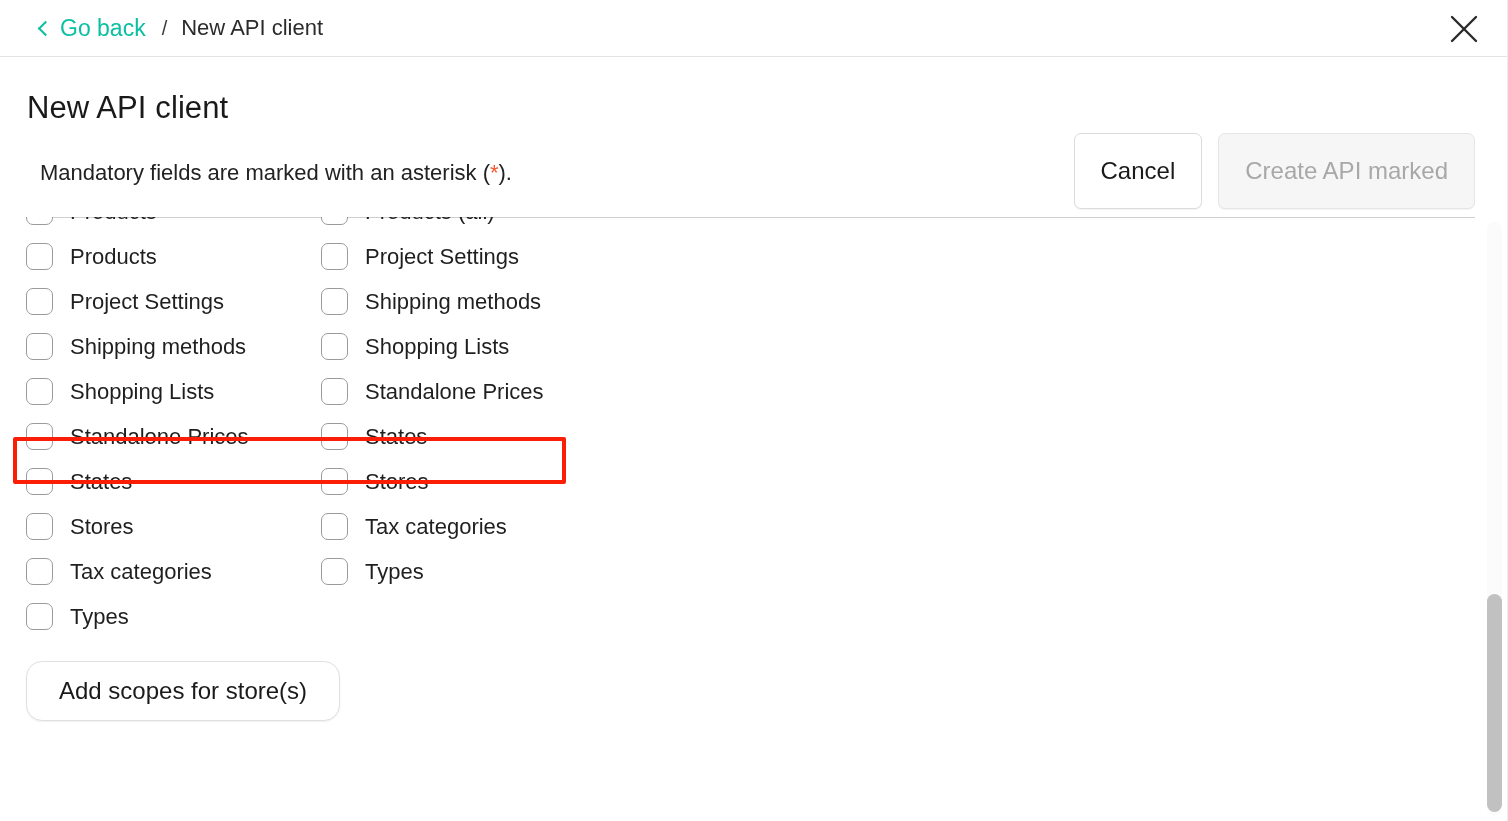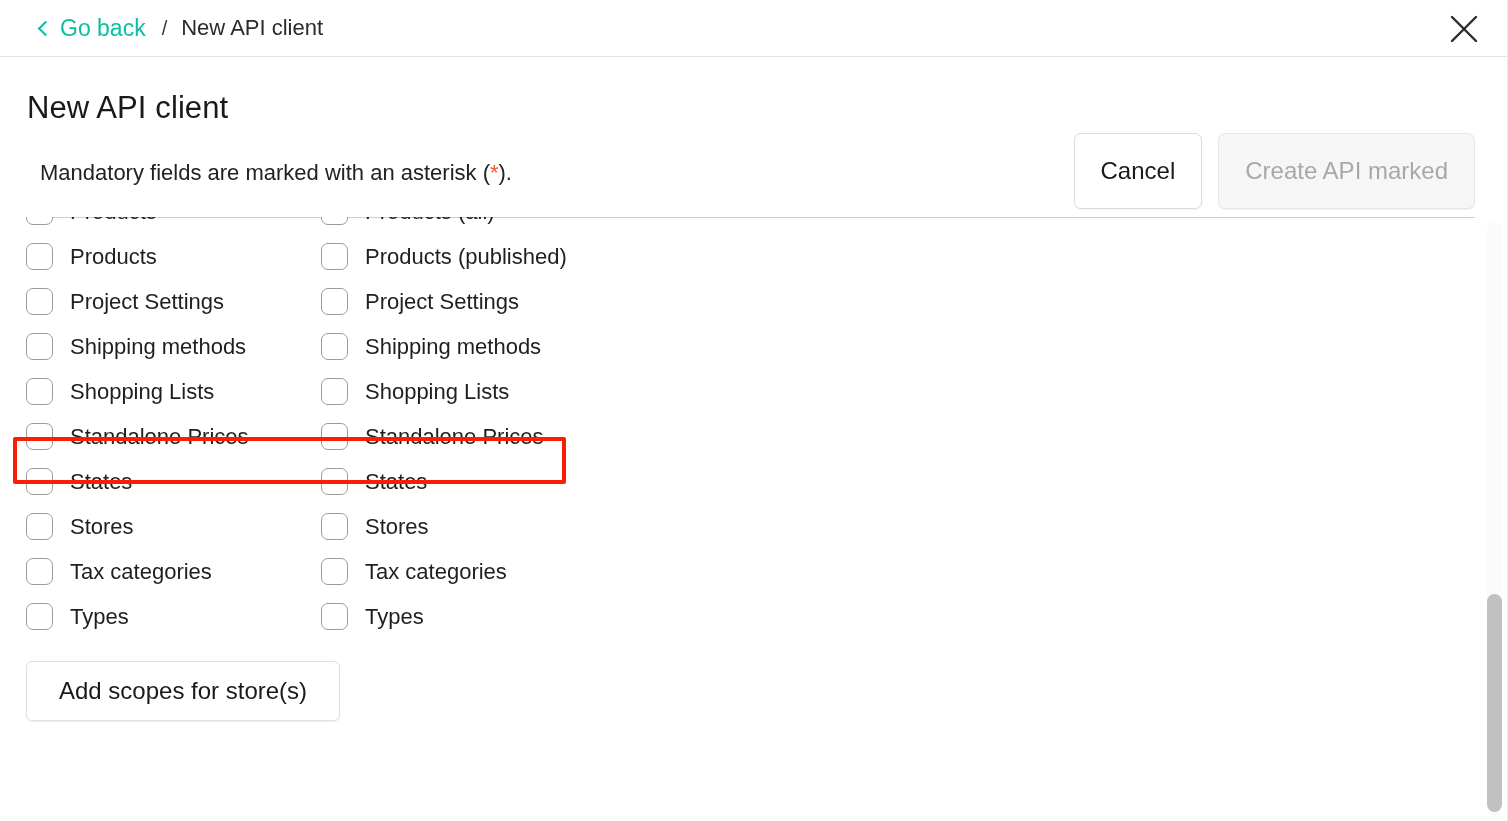--- a/index.html
+++ b/index.html
@@ -185,21 +185,21 @@
     white-space: nowrap;
   }
 
   .add-scopes-wrap {
     padding-left: 26px;
     padding-top: 22px;
   }
   .btn-add {
     font-family: "Liberation Sans", sans-serif;
     font-size: 24px;
-    border-radius: 6px;
+    border-radius: 16px;
     border: 1px solid #e0e0e0;
     background: #ffffff;
     color: #1a1a1a;
     height: 60px;
     line-height: 58px;
     padding: 0 32px;
     cursor: pointer;
     box-shadow: 0 1px 2px rgba(0,0,0,0.06);
   }
 
@@ -324,24 +324,20 @@
                 <span class="scope-label">Types</span>
               </div>
             </div>
           <div class="scope-col right" id="col-right">
               <div class="scope-row">
                 <span class="cbox"></span>
                 <span class="scope-label">Products (all)</span>
               </div>
               <div class="scope-row">
                 <span class="cbox"></span>
-                <span class="scope-label">Products (published)</span>
-              </div>
-              <div class="scope-row">
-                <span class="cbox"></span>
                 <span class="scope-label">Project Settings</span>
               </div>
               <div class="scope-row">
                 <span class="cbox"></span>
                 <span class="scope-label">Shipping methods</span>
               </div>
               <div class="scope-row">
                 <span class="cbox"></span>
                 <span class="scope-label">Shopping Lists</span>
               </div>

